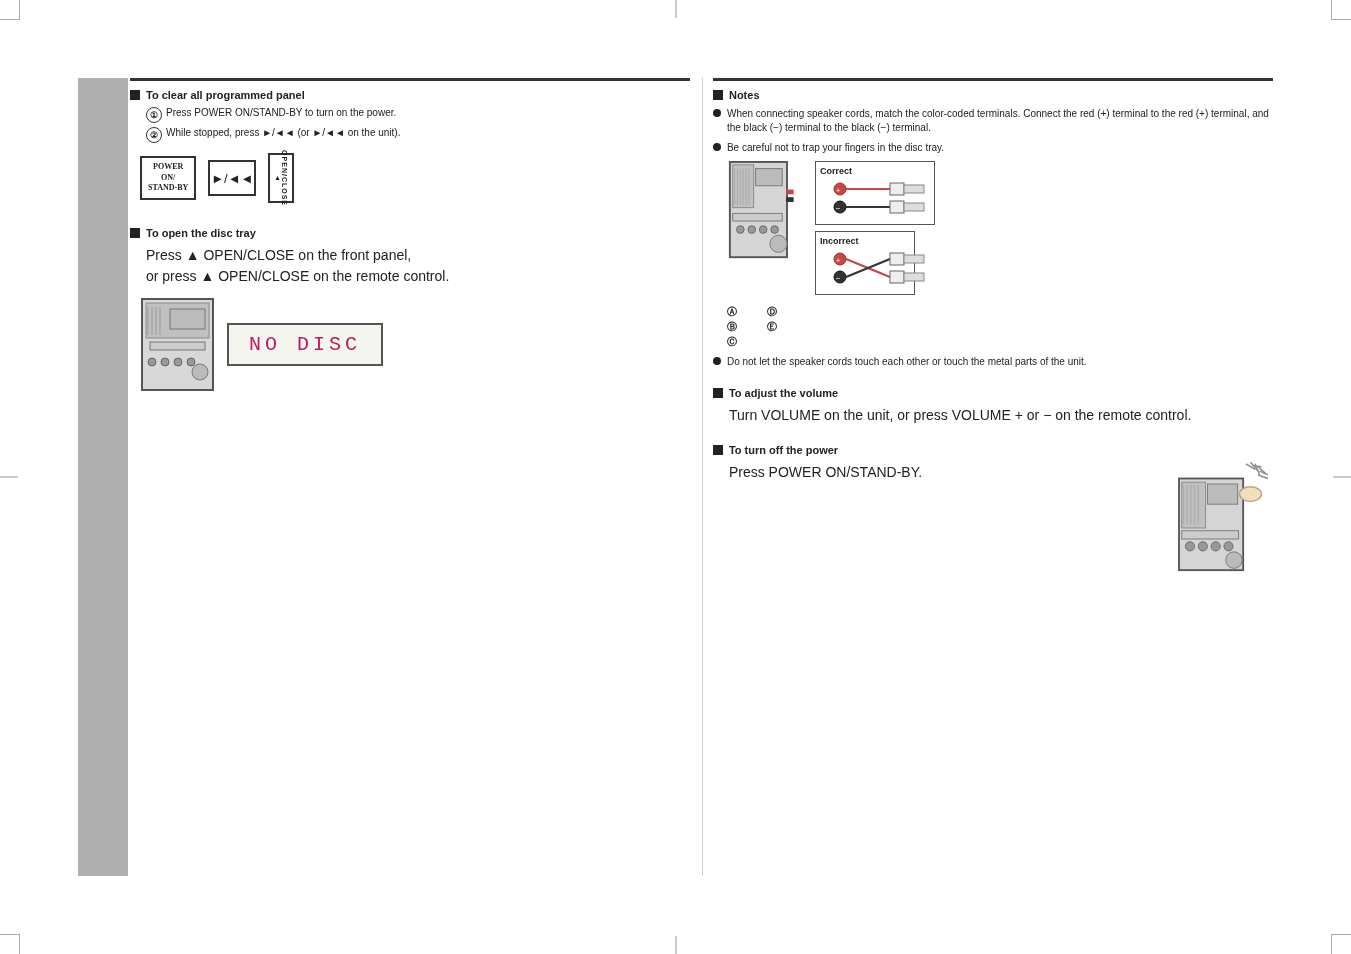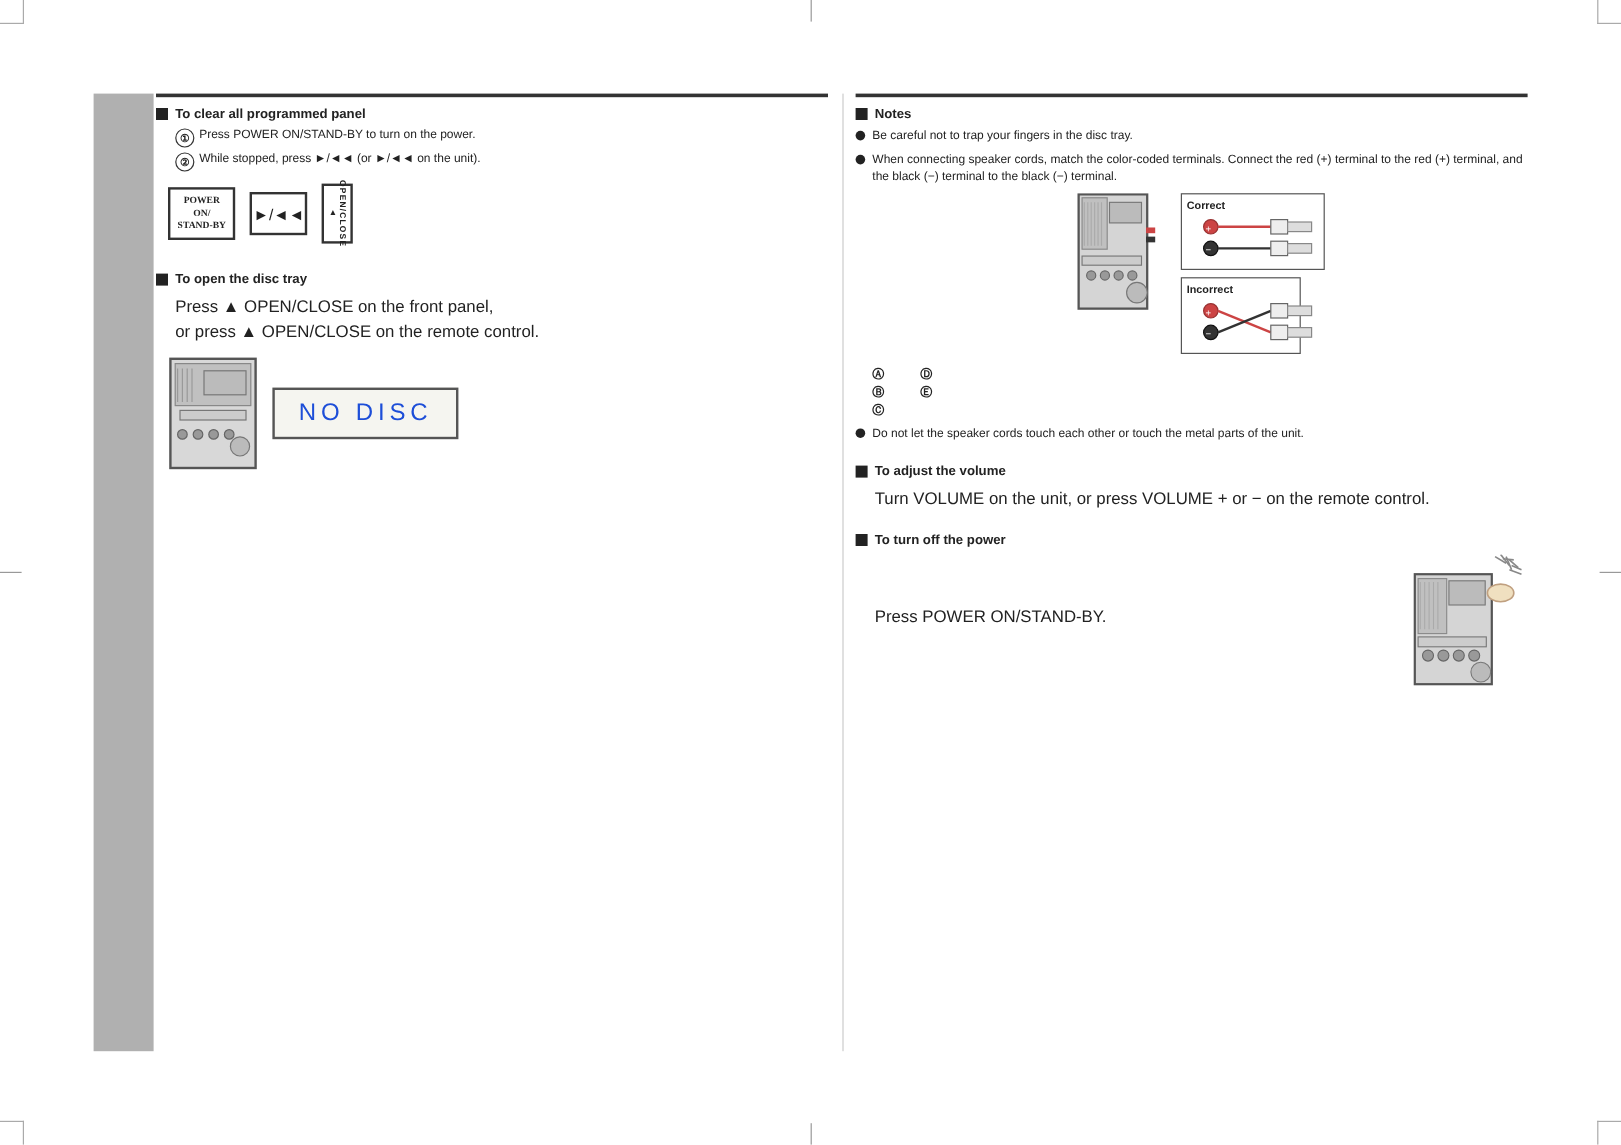--- a/index.html
+++ b/index.html
@@ -194,24 +194,24 @@
       color: #333;
       background: #f5f5f0;
       min-width: 180px;
       text-align: center;
     }
 
     
     .display-box-small {
       border: 2px solid #555;
       padding: 8px 20px;
-      font-family: Liberation Sans, sans-serif;
+      font-family: Liberation Mono, monospace;
       font-size: 20px;
       letter-spacing: 4px;
-      color: #1d4ed8;
+      color: #be185d;
       background: #f5f5f0;
       text-align: center;
     }
 
     
     .right-section {
       margin-bottom: 18px;
     }
 
     
@@ -331,29 +331,29 @@
 
     <div class="right-section">
       <div class="section-header-line"></div>
       <div class="section-title">
         <span class="black-square"></span>
         <span>Notes</span>
       </div>
 
       <div class="bullet-item">
         <span class="bullet"></span>
-        <span>Be careful not to trap your fingers in the disc tray.</span>
+        <span>When connecting speaker cords, match the color-coded terminals. Connect the red (+) terminal to the red (+) terminal, and the black (−) terminal to the black (−) terminal.</span>
       </div>
 
       <div class="bullet-item">
         <span class="bullet"></span>
-        <span>When connecting speaker cords, match the color-coded terminals. Connect the red (+) terminal to the red (+) terminal, and the black (−) terminal to the black (−) terminal.</span>
-      </div>
-
-      <div style="display:flex; gap:20px; margin-left:14px; margin-bottom:10px; align-items:flex-start;justify-content:center;">
+        <span>Be careful not to trap your fingers in the disc tray.</span>
+      </div>
+
+      <div style="display:flex; gap:20px; margin-left:14px; margin-bottom:10px; align-items:flex-start;">
 
         <div style="display:flex; gap:8px; align-items:flex-start; position:relative;">
 
           <svg width="80" height="100" viewBox="0 0 80 105">
             <rect x="1" y="1" width="60" height="100" fill="#d5d5d5" stroke="#555" stroke-width="2"></rect>
 
             <rect x="4" y="4" width="22" height="45" fill="#c0c0c0" stroke="#888" stroke-width="1"></rect>
             <line x1="6" y1="8" x2="6" y2="46" stroke="#aaa" stroke-width="1"></line>
             <line x1="9" y1="8" x2="9" y2="46" stroke="#aaa" stroke-width="1"></line>
             <line x1="12" y1="8" x2="12" y2="46" stroke="#aaa" stroke-width="1"></line>
@@ -445,21 +445,21 @@
       <div class="section-body">
         <span>Turn VOLUME on the unit, or press VOLUME + or − on the remote control.</span>
       </div>
     </div>
 
     <div class="right-section">
       <div class="section-title">
         <span class="black-square"></span>
         <span>To turn off the power</span>
       </div>
-      <div style="display:flex; align-items:center; gap:20px;">
+      <div style="display:flex; align-items:flex-start; gap:20px;">
         <div class="section-body" style="flex:1;">
           <span>Press POWER ON/STAND-BY.</span>
         </div>
 
         <div style="position:relative;">
           <svg width="100" height="110" viewBox="0 0 100 120">
             <rect x="2" y="18" width="70" height="100" fill="#d5d5d5" stroke="#555" stroke-width="2"></rect>
 
             <rect x="5" y="22" width="26" height="50" fill="#c0c0c0" stroke="#888" stroke-width="1"></rect>
             <line x1="7" y1="25" x2="7" y2="68" stroke="#aaa" stroke-width="1"></line>

